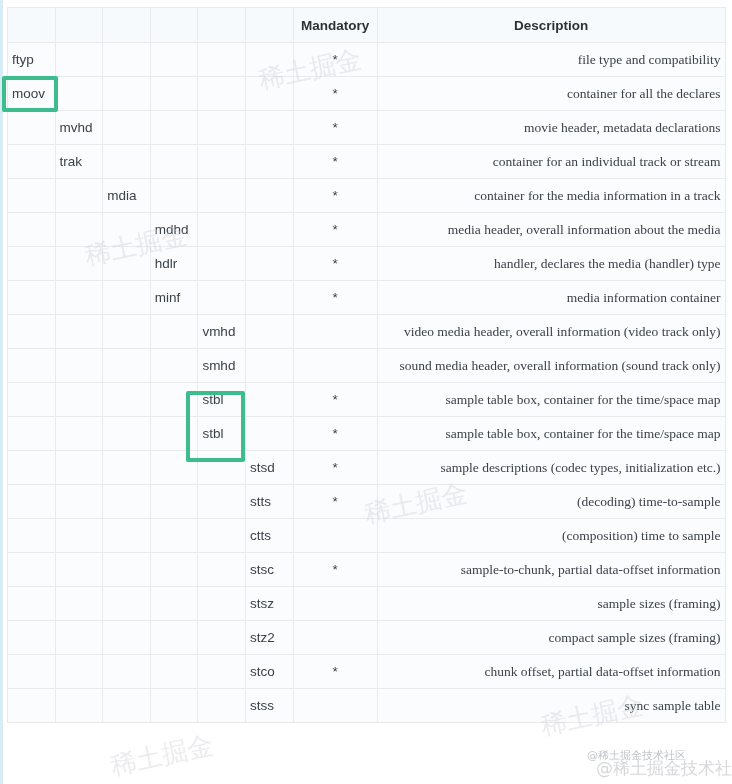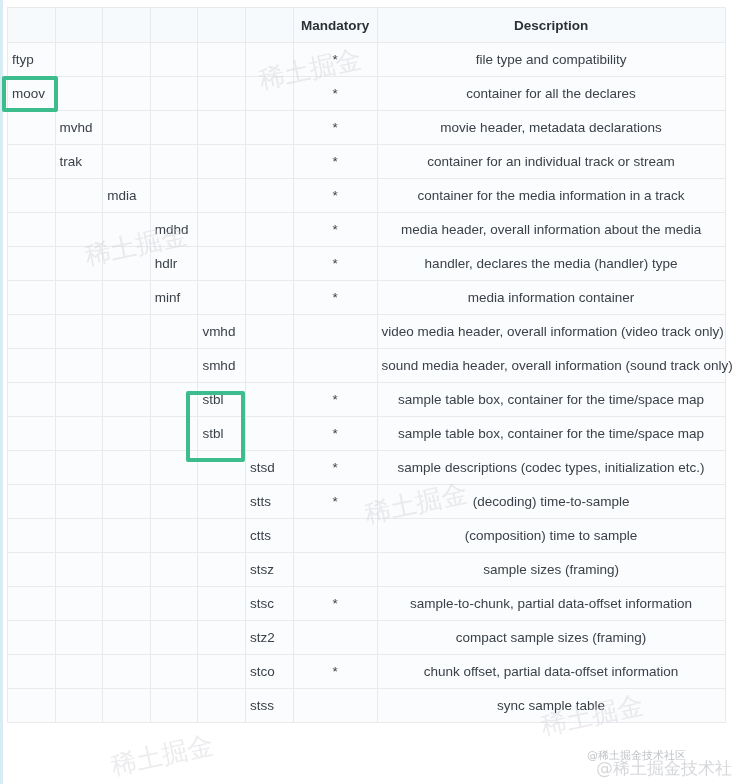--- a/index.html
+++ b/index.html
@@ -74,24 +74,25 @@
   }
 
   td.man {
     text-align: center;
     color: #6d747c;
     font-size: 11px;
     line-height: 1;
   }
 
   td.desc {
-    text-align: center;
+    text-align: right;
     font-size: 13.3px;
     color: #3d434a;
     white-space: nowrap;
+    font-family: Liberation Serif, serif;
   }
 
   
   .hl-box {
     position: absolute;
     border: 4px solid #3dbd8d;
     border-radius: 2px;
     box-sizing: border-box;
     background: transparent;
     pointer-events: none;
@@ -322,33 +323,33 @@
           <td class="ind">ctts</td>
           <td class="man"></td>
           <td class="desc">(composition) time to sample</td>
         </tr>
         <tr>
           <td class="ind"></td>
           <td class="ind"></td>
           <td class="ind"></td>
           <td class="ind"></td>
           <td class="ind"></td>
+          <td class="ind">stsc</td>
+          <td class="man">*</td>
+          <td class="desc">sample-to-chunk, partial data-offset information</td>
+        </tr>
+        <tr>
+          <td class="ind"></td>
+          <td class="ind"></td>
+          <td class="ind"></td>
+          <td class="ind"></td>
+          <td class="ind"></td>
           <td class="ind">stsz</td>
           <td class="man"></td>
           <td class="desc">sample sizes (framing)</td>
-        </tr>
-        <tr>
-          <td class="ind"></td>
-          <td class="ind"></td>
-          <td class="ind"></td>
-          <td class="ind"></td>
-          <td class="ind"></td>
-          <td class="ind">stsc</td>
-          <td class="man">*</td>
-          <td class="desc">sample-to-chunk, partial data-offset information</td>
         </tr>
         <tr>
           <td class="ind"></td>
           <td class="ind"></td>
           <td class="ind"></td>
           <td class="ind"></td>
           <td class="ind"></td>
           <td class="ind">stz2</td>
           <td class="man"></td>
           <td class="desc">compact sample sizes (framing)</td>

